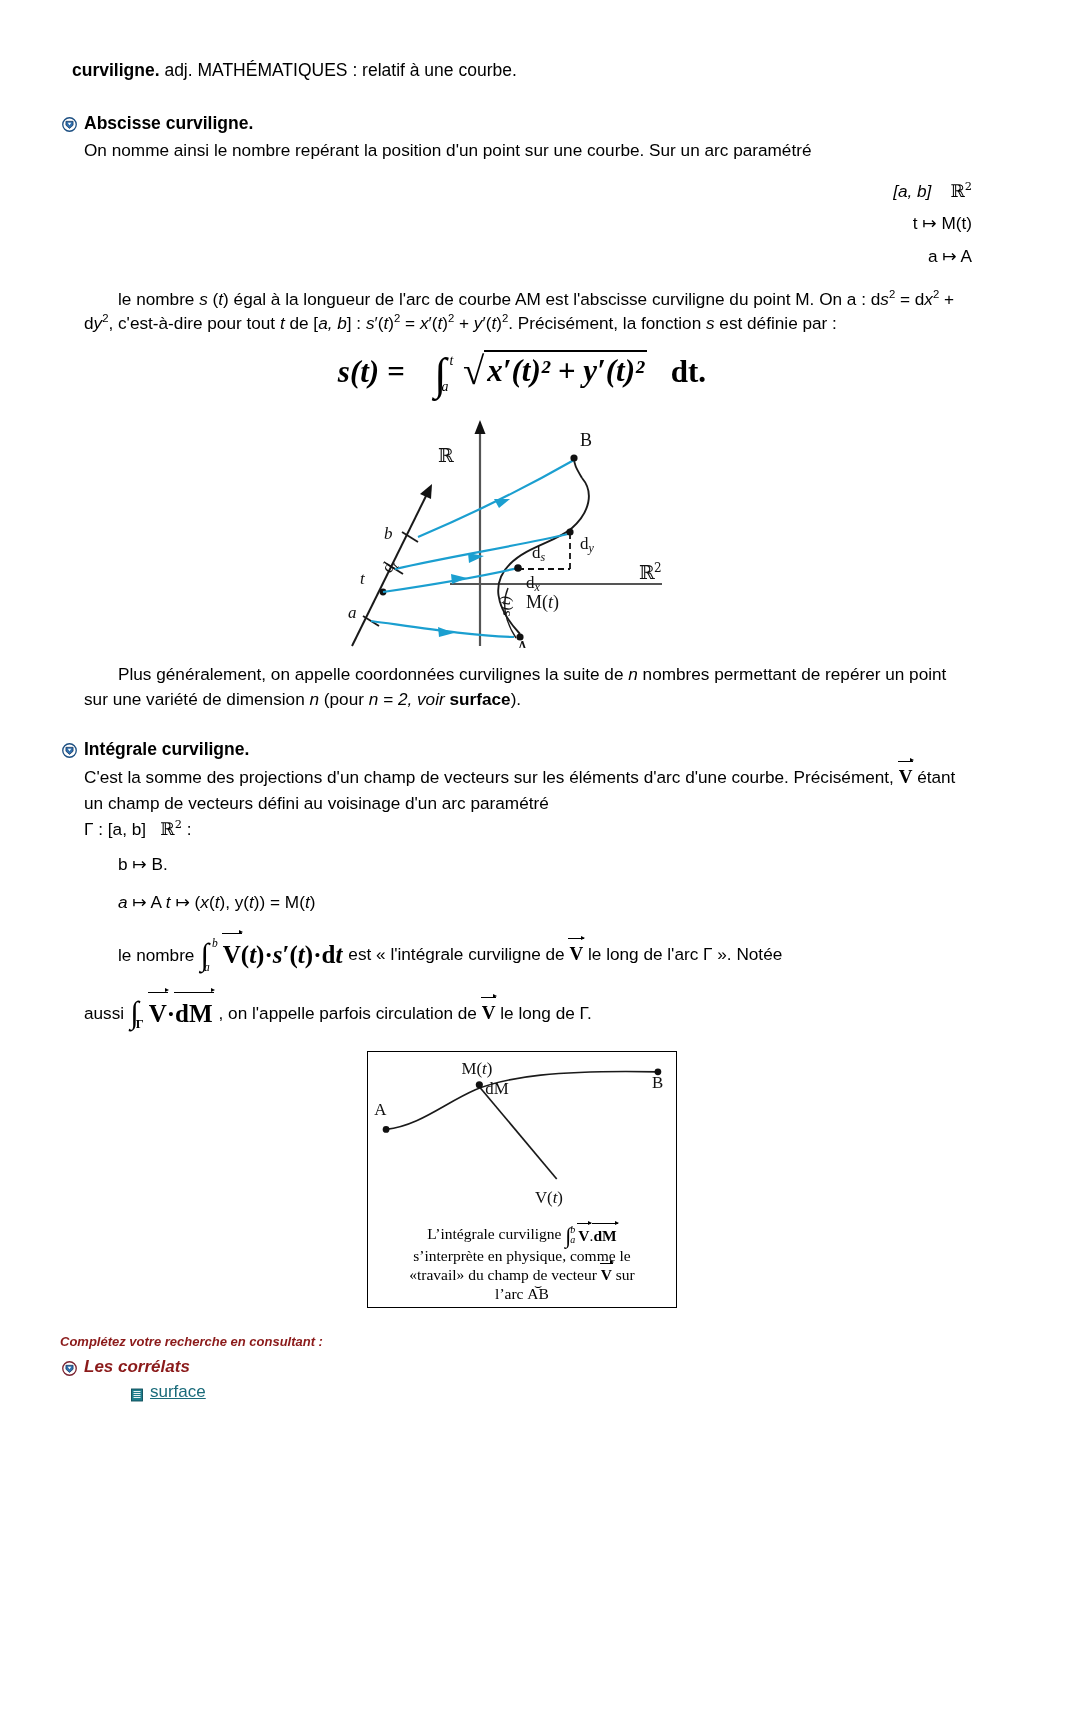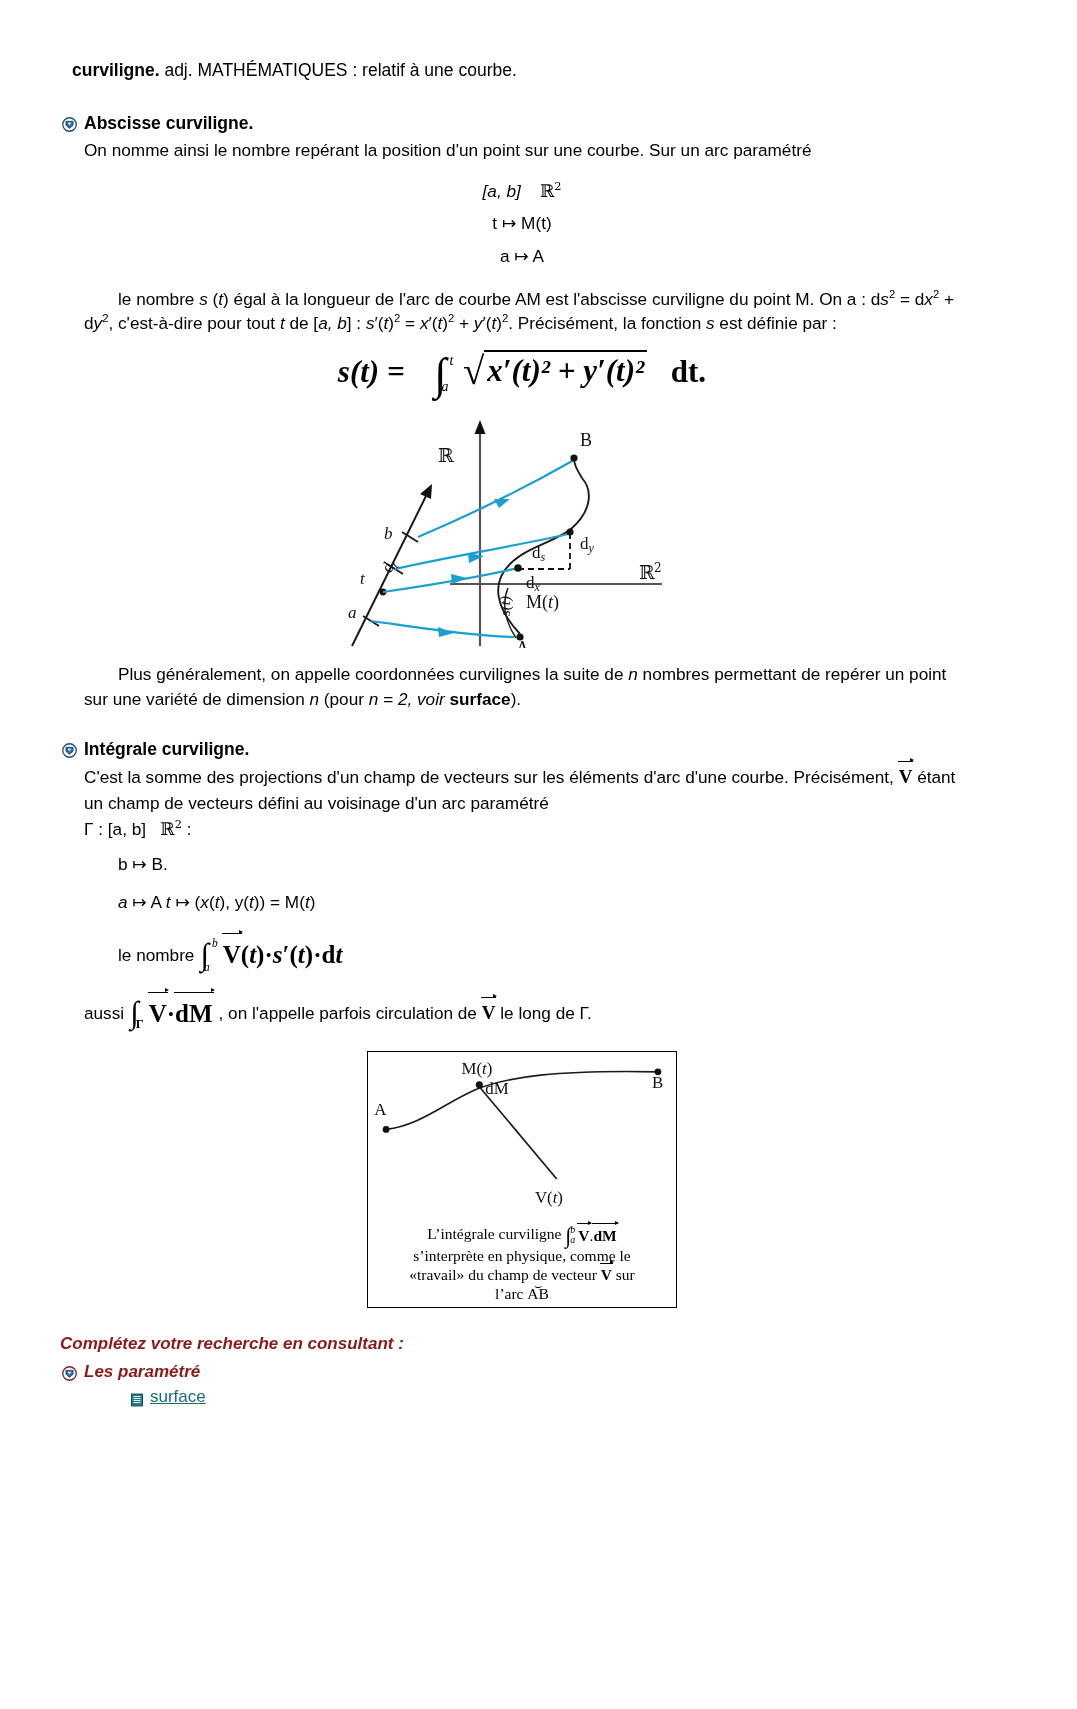--- a/index.html
+++ b/index.html
@@ -70,21 +70,21 @@
   }
   .indent-first {
     text-indent: 34px;
   }
   i, .ital { font-style: italic; }
   .bold { font-weight: bold; }
   sup { font-size: 0.66em; vertical-align: super; line-height: 0; }
 
   
   .disp {
-    text-align: center;
+    text-align: right;
     font-size: 17.2px;
     line-height: 1.9;
   }
   .bb { font-family: "DejaVu Serif", serif; }
 
   
   .mathblock {
     font-family: "Liberation Serif", serif;
     text-align: center;
     margin: 12px 0 6px 0;
@@ -197,21 +197,21 @@
   }
 
   
   .footer {
     margin-top: 26px;
   }
   .complete-line {
     color: #8b1a1a;
     font-weight: bold;
     font-style: italic;
-    font-size: 17px;
+    font-size: 13px;
     margin-left: -12px;
     margin-bottom: 8px;
   }
   .correlats-head {
     display: flex;
     align-items: flex-start;
     gap: 7px;
     margin-left: -10px;
     margin-bottom: 4px;
   }
@@ -396,20 +396,21 @@
     <div class="para-with-math" style="margin-left:46px">
       <span>le nombre</span>
       <span class="inline-int">
         <span class="intsym" style="font-size:1.25em;font-weight:normal;">∫</span>
             <span class="intlim" style="font-size:0.46em;">
               <span class="up">b</span>
               <span class="lo">a</span>
             </span>
         <span style="margin-left:5px"><span class="vec">V</span>(<i>t</i>)·<i>s</i>′(<i>t</i>)·d<i>t</i></span>
       </span>
+      <span>est « l'intégrale curviligne de <span class="vec" style="font-family:'Liberation Serif',serif;font-weight:bold;font-size:19px">V</span> le long de l'arc Γ ». Notée</span>
     </div>
 
     <div class="para-with-math" style="margin-left:12px; margin-top:14px">
       <span>aussi</span>
       <span class="inline-int">
         <span class="intsym" style="font-size:1.25em;font-weight:normal;">∫</span>
             <span style="font-size:0.50em; font-style:normal; align-self:flex-end; margin-left:-3px; margin-bottom:2px">Γ</span>
         <span style="margin-left:5px"><span class="vec">V</span>·<span class="vec">dM</span></span>
       </span>
       <span>, on l'appelle parfois circulation de <span class="vec" style="font-family:'Liberation Serif',serif;font-weight:bold;font-size:19px">V</span> le long de Γ.</span>
@@ -459,21 +460,21 @@
   <div class="footer">
     <div class="complete-line">Complétez votre recherche en consultant :</div>
     <div class="correlats-head">
       <span class="bullet-icon">
         <svg viewBox="0 0 16 16" width="15" height="15">
           <circle cx="8" cy="8" r="7.2" fill="#ffffff" stroke="#7a2230" stroke-width="1.4"></circle>
           <path d="M4.2 4.6 h7.6 v4.2 l-3.8 3.4 -3.8 -3.4 z" fill="#2f6fae" stroke="#15355c" stroke-width="0.8"></path>
           <path d="M6.1 6.2 h3.8 l-1.9 2.6 z" fill="#ffffff"></path>
         </svg>
       </span>
-      <span class="correlats-title">Les paramétré</span>
+      <span class="correlats-title">Les corrélats</span>
     </div>
 
 
     <div class="link-row">
       <span class="link-icon">
         <svg viewBox="0 0 14 14" width="14" height="14">
           <rect x="1.5" y="1" width="11" height="12" fill="#1f7d8c" stroke="#0d4c57" stroke-width="0.9"></rect>
           <g stroke="#ffffff" stroke-width="0.9">
             <line x1="3.5" y1="3.5" x2="10.5" y2="3.5"></line>
             <line x1="3.5" y1="5.5" x2="10.5" y2="5.5"></line>

